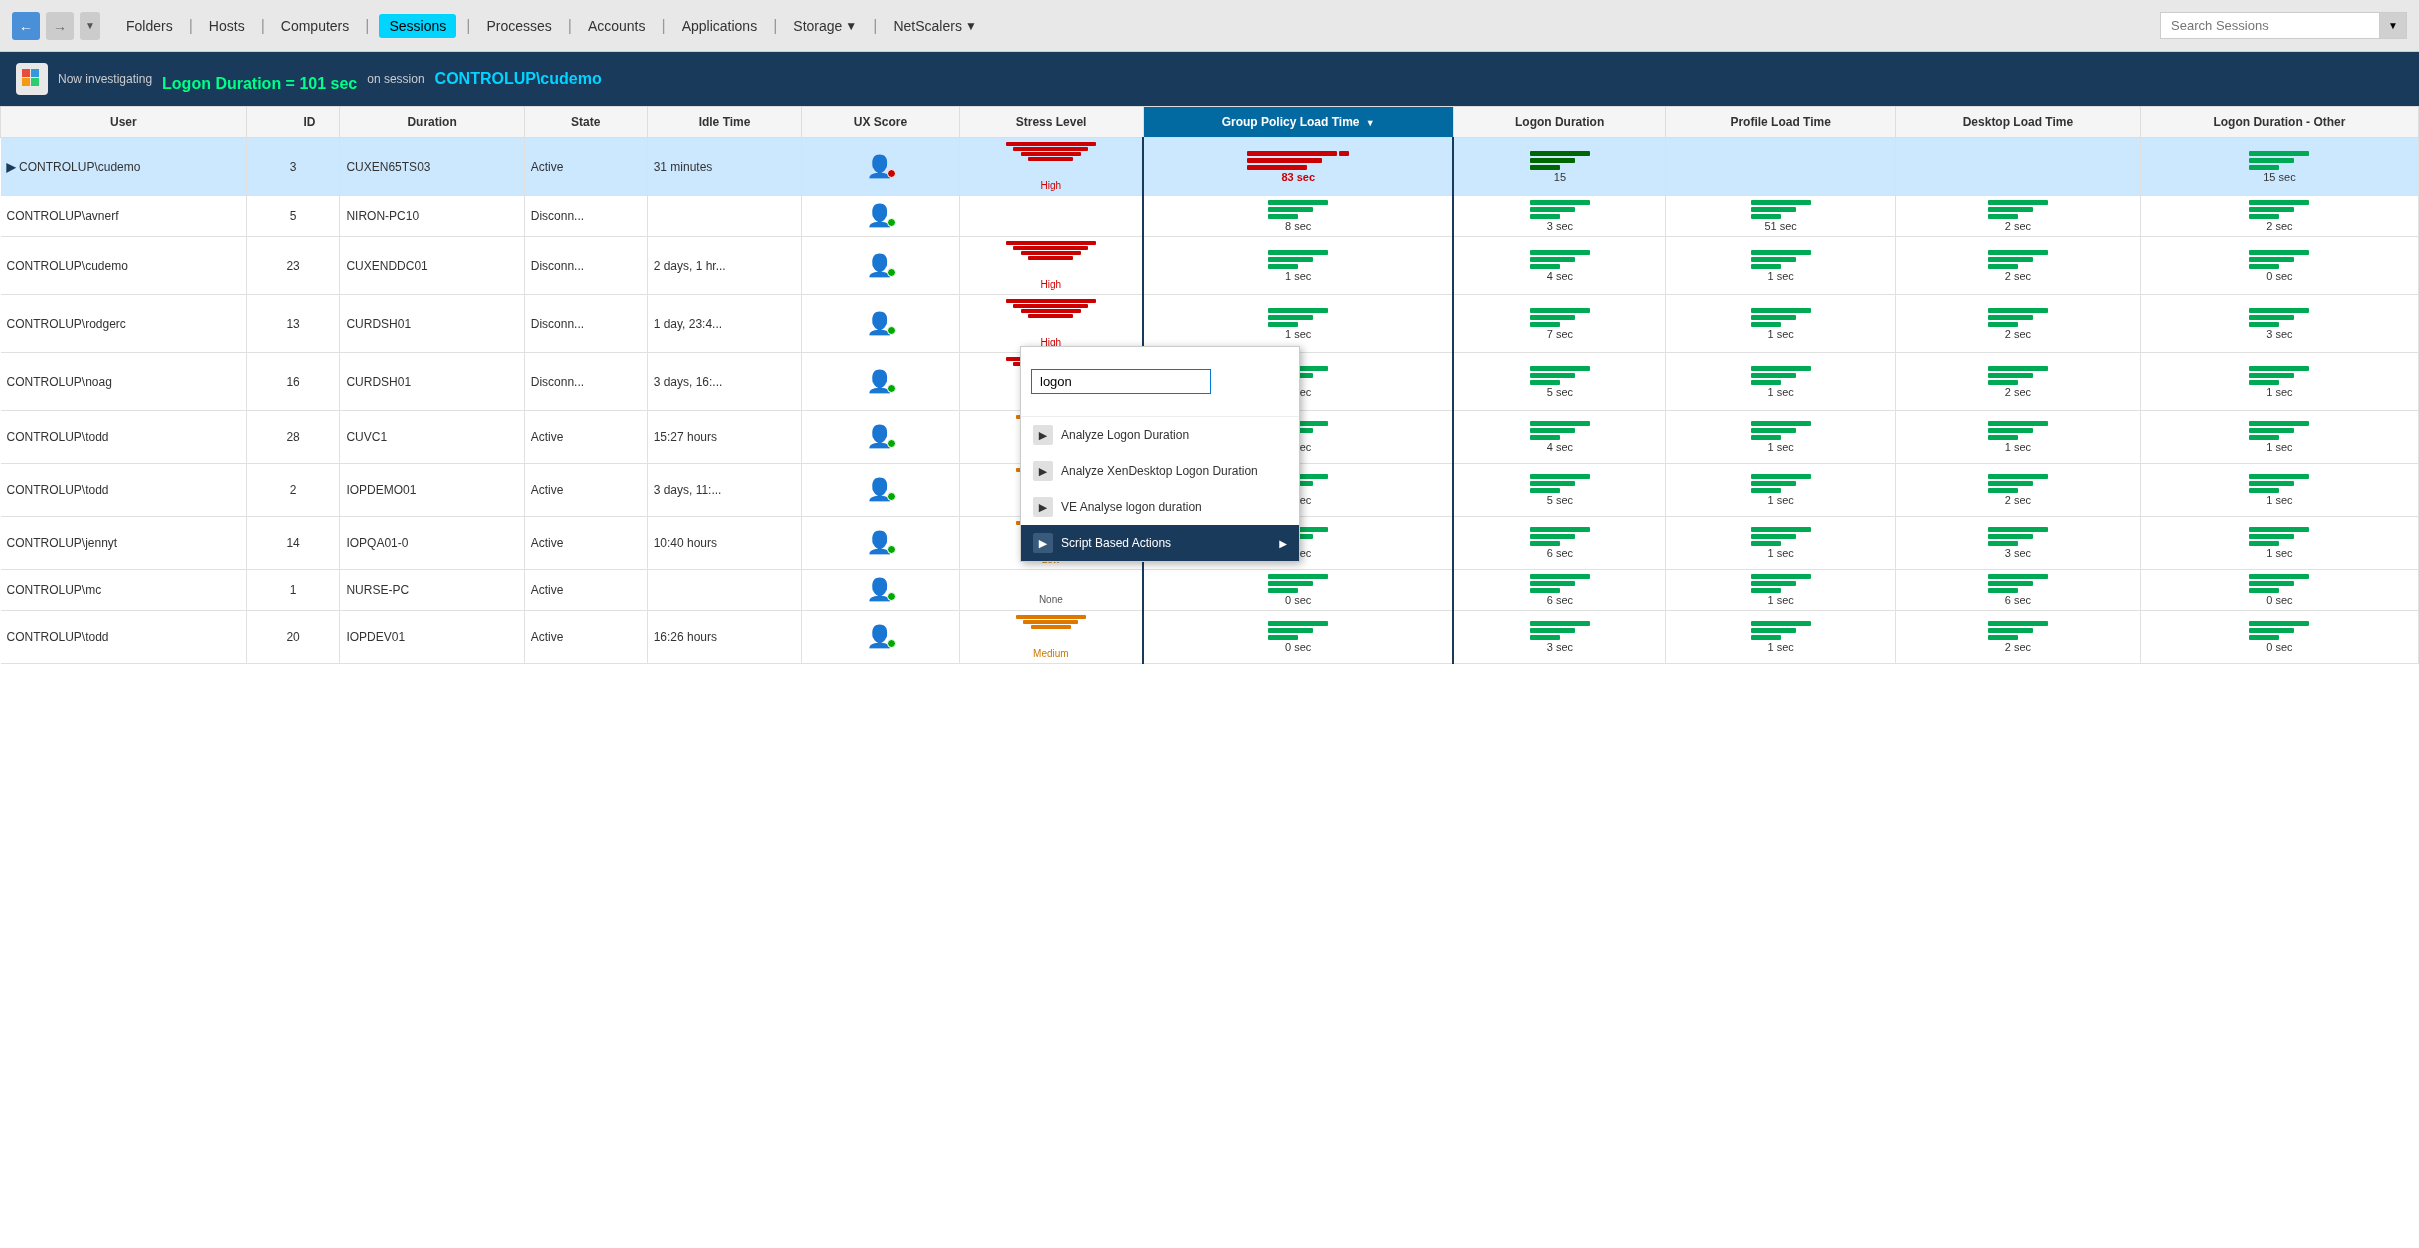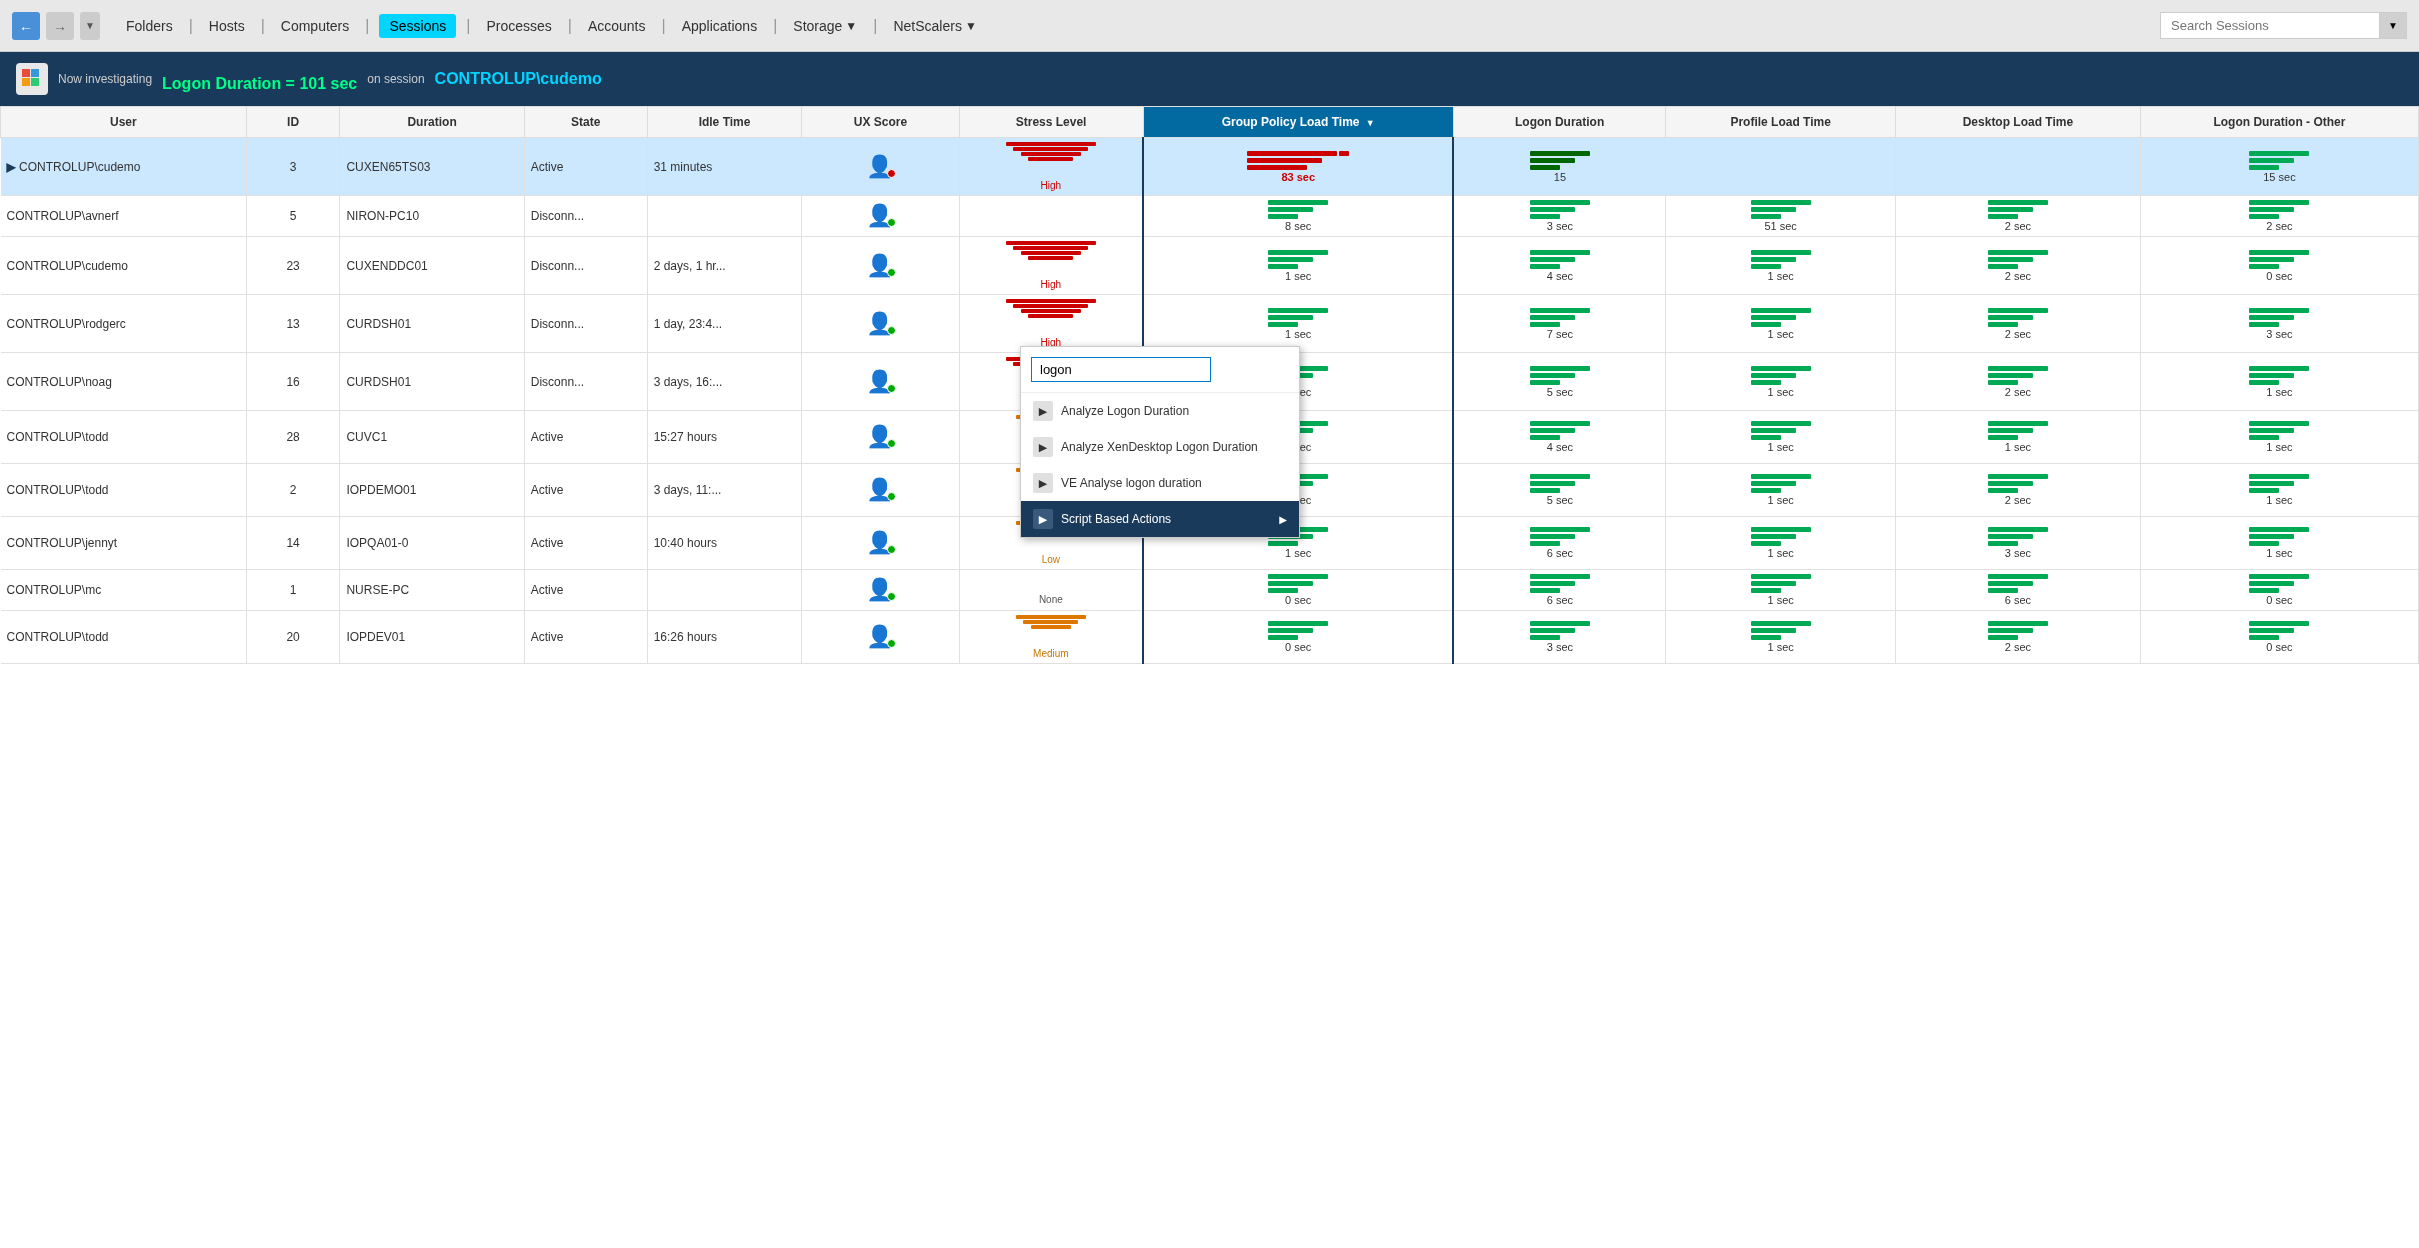--- a/index.html
+++ b/index.html
@@ -53,31 +53,31 @@
     .duration-cell { display: flex; flex-direction: column; align-items: center; gap: 1px; }
     .dur-label { font-size: 11px; color: #333; }
 
     
     .ux-cell { display: flex; align-items: center; justify-content: center; }
 
     
     .context-menu-overlay { position: absolute; top: 240px; left: 1020px; z-index: 100; }
     .context-menu { background: white; border: 1px solid #ccc; box-shadow: 2px 2px 8px rgba(0,0,0,0.3); min-width: 280px; }
     .context-menu-input { border: 1px solid #0078d4; padding: 4px 8px; width: 180px; font-size: 13px; outline: none; }
-    .context-menu-header { padding: 10px 10px; border-bottom: 1px solid #eee; display: flex; align-items: center; gap: 8px; }
+    .context-menu-header { padding: 22px 10px; border-bottom: 1px solid #eee; display: flex; align-items: center; gap: 8px; }
     .context-menu-item { padding: 8px 12px; cursor: pointer; display: flex; align-items: center; gap: 8px; font-size: 13px; color: #333; }
     .context-menu-item.highlighted { background: #1a3a5c; color: white; }
     .context-menu-item-icon { width: 20px; height: 20px; background: #e0e0e0; border-radius: 2px; display: flex; align-items: center; justify-content: center; font-size: 11px; flex-shrink: 0; }
     .context-menu-item-arrow { margin-left: auto; font-size: 10px; }
 
     
     .row-indicator { color: #1a3a5c; font-weight: bold; }
 
     .col-user { min-width: 160px; }
-    .col-id { min-width: 40px; text-align: center; }
+    .col-id { min-width: 40px; text-align: right; }
     .col-computer { min-width: 120px; }
     .col-state { min-width: 80px; }
     .col-idle { min-width: 100px; }
     .col-ux { min-width: 80px; }
     .col-stress { min-width: 100px; }
     .col-gp { min-width: 120px; }
     .col-logon { min-width: 110px; }
     .col-profile { min-width: 110px; }
     .col-desktop { min-width: 110px; }
     .col-other { min-width: 110px; }

